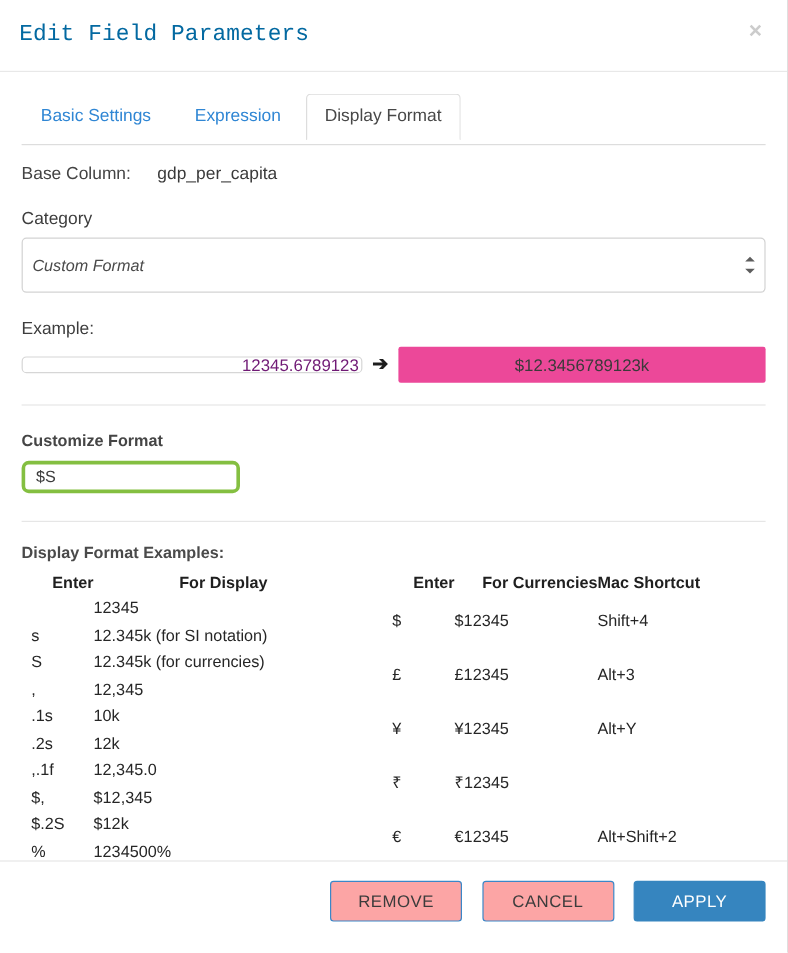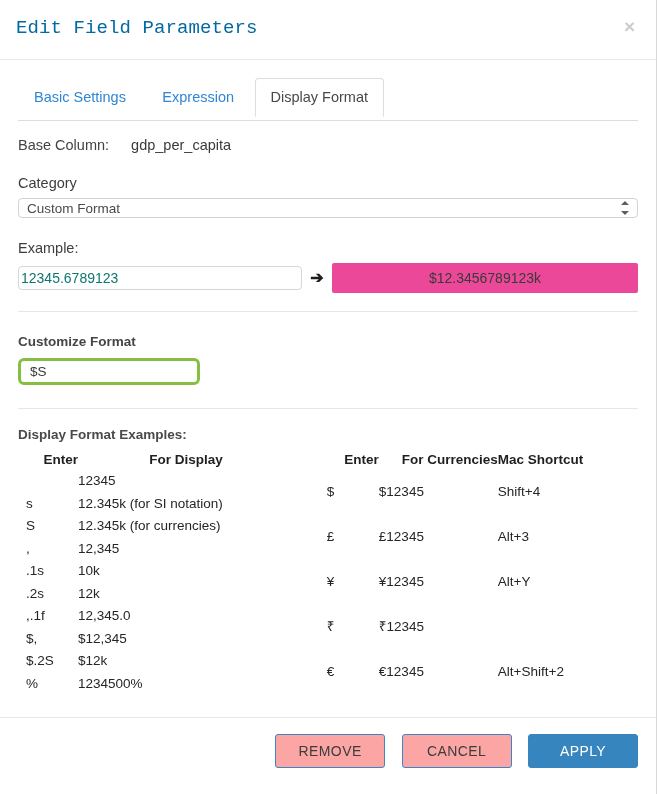--- a/index.html
+++ b/index.html
@@ -95,31 +95,32 @@
     font-size: 14.5px;
     color: #3d3d3d;
     font-weight: 400;
     margin-top: 22px;
     margin-bottom: 7px;
   }
   .section-label.bold { font-weight: 700; font-size: 13.5px; color: #454545; }
 
   select.form-select {
     width: 100%;
-    height: 20px;
+    height: 46px;
     font-size: 13.5px;
     color: #4a4a4a;
     padding: 0 8px;
     border: 1px solid #d3d3d3;
     border-radius: 4px;
     background: #ffffff;
     font-family: "Liberation Sans", sans-serif;
     -webkit-appearance: none;
     -moz-appearance: none;
     appearance: none;
+    font-style: italic;
   }
   .select-wrap { position: relative; }
   .select-arrows {
     position: absolute;
     right: 9px; top: 50%;
     transform: translateY(-50%);
     width: 8px; height: 16px;
     pointer-events: none;
   }
   .select-arrows span {
@@ -132,26 +133,26 @@
   .select-arrows .down { bottom: 1px; border-top: 4.5px solid #5d5d5d; }
 
   
   .example-row {
     display: flex;
     align-items: center;
     margin-top: 4px;
   }
   .example-input {
     width: 284px;
-    height: 24px;
+    height: 14px;
     border: 1px solid #d6d6d6;
     border-radius: 4px;
-    text-align: left;
+    text-align: right;
     font-size: 14px;
-    color: #0f766e;
+    color: #701a75;
     background: #ffffff;
     font-family: "Liberation Sans", sans-serif;
     outline: none;
   }
   .arrow-icon {
     width: 30px;
     text-align: center;
     font-size: 16px;
     color: #1d1d1d;
     font-weight: 700;

